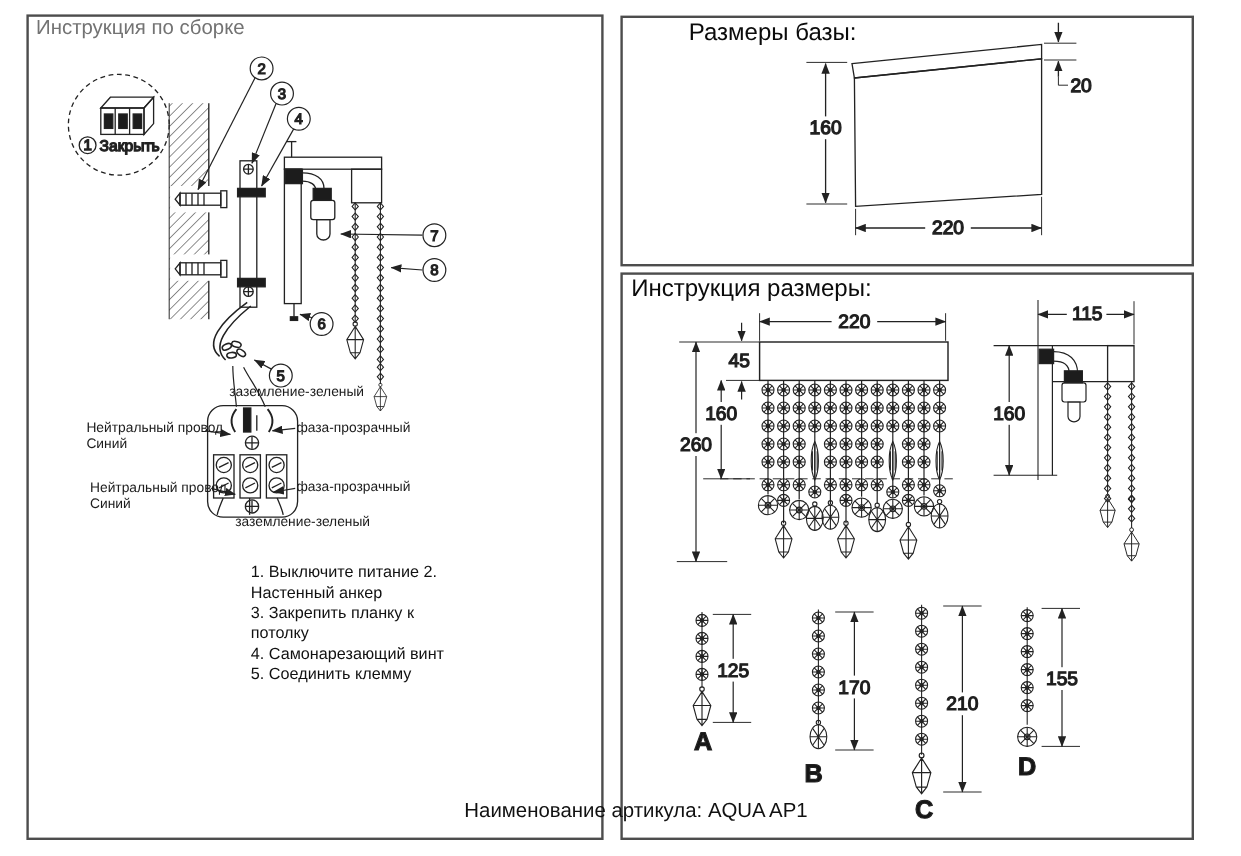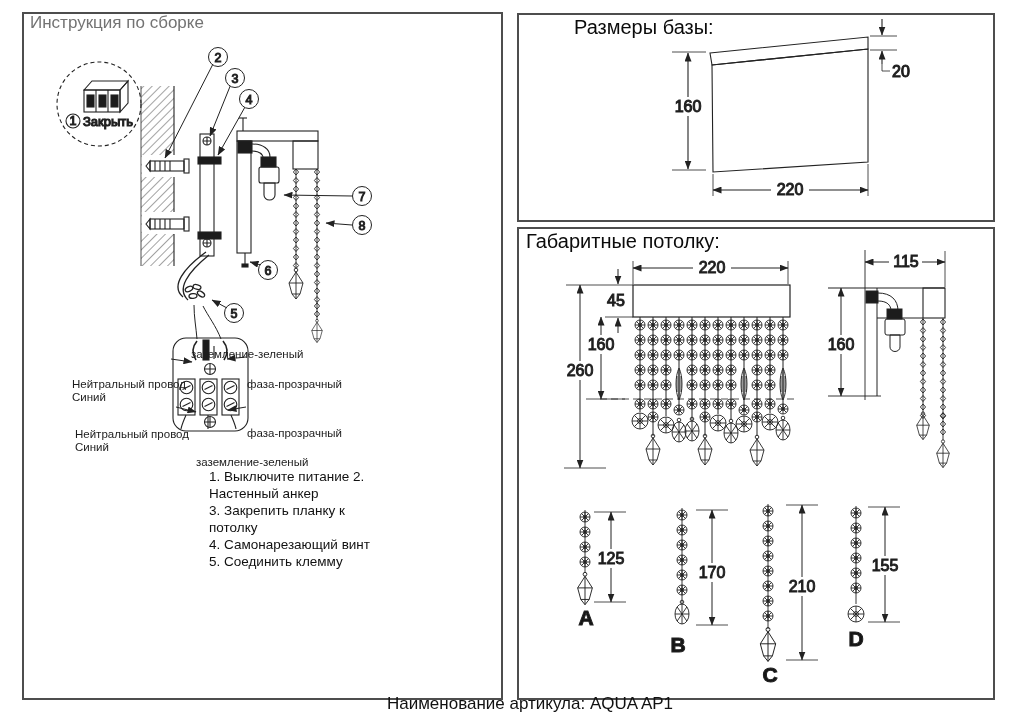--- a/index.html
+++ b/index.html
@@ -11,23 +11,23 @@
   #right-bottom-panel{left:517px;top:227px;width:478px;height:473px;}
   svg.art{position:absolute;left:0;top:0;width:1034px;height:713px;pointer-events:none;}
   .ltitle{position:absolute;left:30px;top:13px;font-size:17px;color:#737373;}
   .rtitle{position:absolute;font-size:20px;color:#0b0b0b;}
   #base-title{left:526px;top:16px;margin-left:48px;}
   #overall-title{left:526px;top:230px;}
   .steps{position:absolute;left:174px;width:230px;font-size:13.5px;line-height:17px;
          white-space:pre-line;color:#111;margin-left:35px;}
   #steps-upper{top:468px;}
   #steps-lower{top:575px;}
-  .wl{position:absolute;font-size:11.5px;line-height:13px;color:#1c1c1c;margin-top:27px;}
+  .wl{position:absolute;font-size:11.5px;line-height:13px;color:#1c1c1c;}
   .footer{position:absolute;top:666px;left:0;width:1034px;text-align:center;
-          font-size:17px;text-indent:26px;color:#111;margin-top:28px;}
+          font-size:17px;text-indent:26px;color:#111;}
   
   svg text{font-family:"Liberation Sans","DejaVu Sans",sans-serif;fill:#151515;}
   .dim{font-size:16px;text-anchor:middle;}
   .dimL{font-size:16px;text-anchor:start;}
   .letter{font-size:21px;font-weight:bold;text-anchor:middle;}
   .co{font-size:12.5px;text-anchor:middle;}
   .small{font-size:13px;text-anchor:start;}
 </style>
 </head>
 <body>
@@ -542,21 +542,21 @@
           <line x1="885" y1="507" x2="885" y2="622" marker-start="url(#mS)" marker-end="url(#mE)"></line>
           <rect x="867" y="556" width="35" height="19" fill="#fff" stroke="none"></rect>
           <text class="dim" x="885" y="571">155</text>
         </g>
       </g>
     </g>
   </svg>
 
   <div class="ltitle">Инструкция по сборке</div>
   <div class="rtitle" id="base-title">Размеры базы:</div>
-  <div class="rtitle" id="overall-title">Габаритные потолку:</div>
+  <div class="rtitle" id="overall-title">Инструкция размеры:</div>
 
   <div class="wl" style="left:191px;top:321px">заземление-зеленый</div>
   <div class="wl" style="left:72px;top:351px">
     <div>Нейтральный провод</div>
     <div>Синий</div>
   </div>
   <div class="wl" style="left:247px;top:351px">фаза-прозрачный</div>
   <div class="wl" style="left:75px;top:401px">
     <div>Нейтральный провод</div>
     <div>Синий</div>

